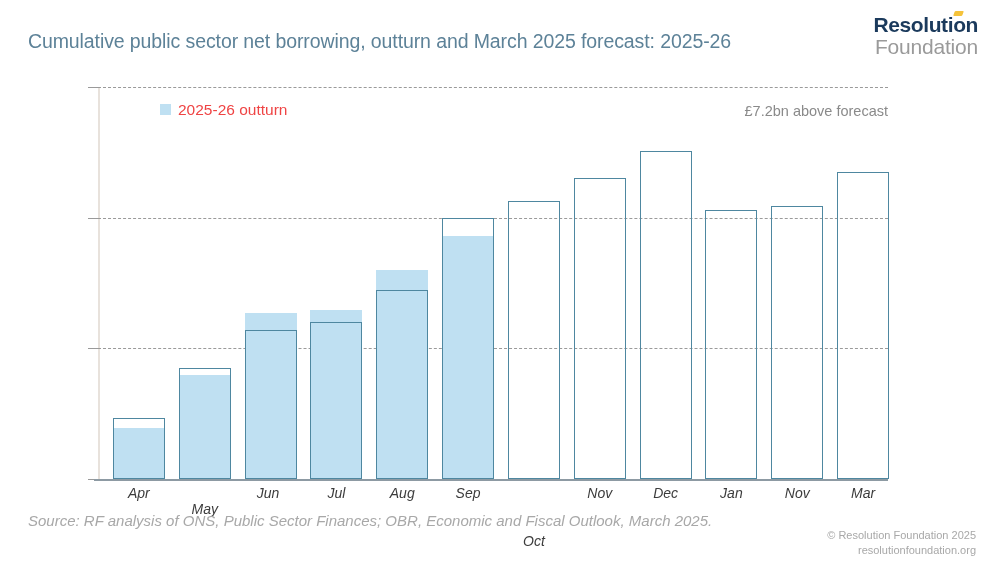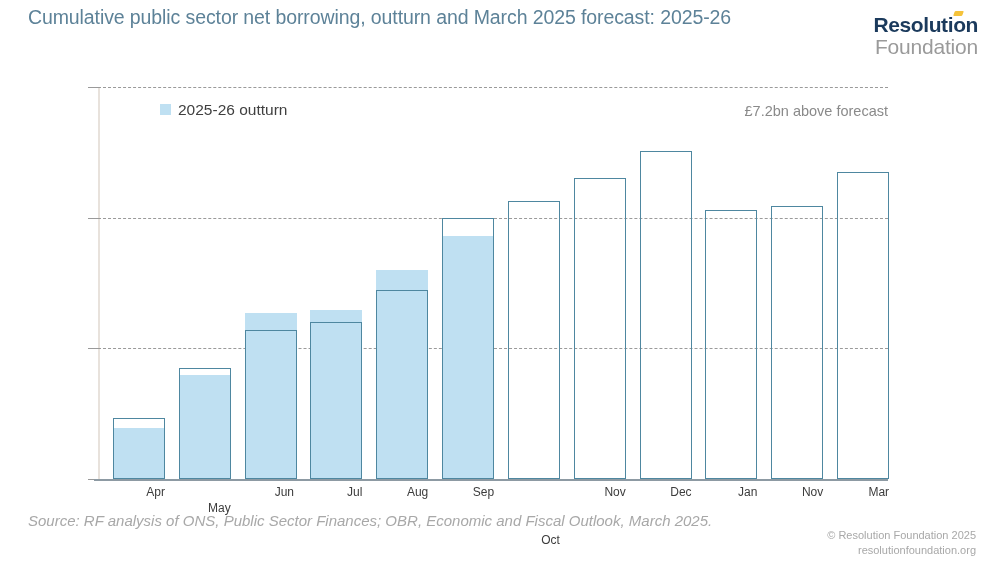--- a/index.html
+++ b/index.html
@@ -15,21 +15,21 @@
     width: 1000px;
     height: 563px;
     background: #ffffff;
     overflow: hidden;
   }
 
   
   #chart-title {
     position: absolute;
     left: 28px;
-    top: 6px;
+    top: 30px;
     width: 800px;
     font-size: 19.5px;
     color: #5d8298;
     letter-spacing: -0.1px;
     white-space: nowrap;
   }
   #logo {
     position: absolute;
     right: 22px;
     top: 14px;
@@ -119,23 +119,24 @@
     bottom: 0;
     left: 0;
     width: 100%;
     border: 1.7px solid #4e87a0;
     box-sizing: border-box;
     background: transparent;
   }
   .xlabel {
     position: absolute;
     top: 398px;
-    text-align: right;
-    font-size: 12px;
+    text-align: center;
+    font-size: 14px;
     color: #3c3c3c;
+    font-style: italic;
   }
 
   
   #legend {
     position: absolute;
     left: 160px;
     top: 98px;
   }
   .legend-row {
     display: flex;
@@ -152,21 +153,21 @@
   .legend-swatch-outline {
     width: 10px;
     height: 10px;
     border: 1.5px solid #2f5d73;
     background: #ffffff;
     margin-right: 6px;
     flex: 0 0 auto;
   }
   .legend-label {
     font-size: 15.5px;
-    color: #404040;
+    color: #ef4444;
     white-space: nowrap;
   }
   #annotation {
     position: absolute;
     right: 112px;
     top: 103px;
     font-size: 14.5px;
     color: #8a8a8a;
     white-space: nowrap;
   }

